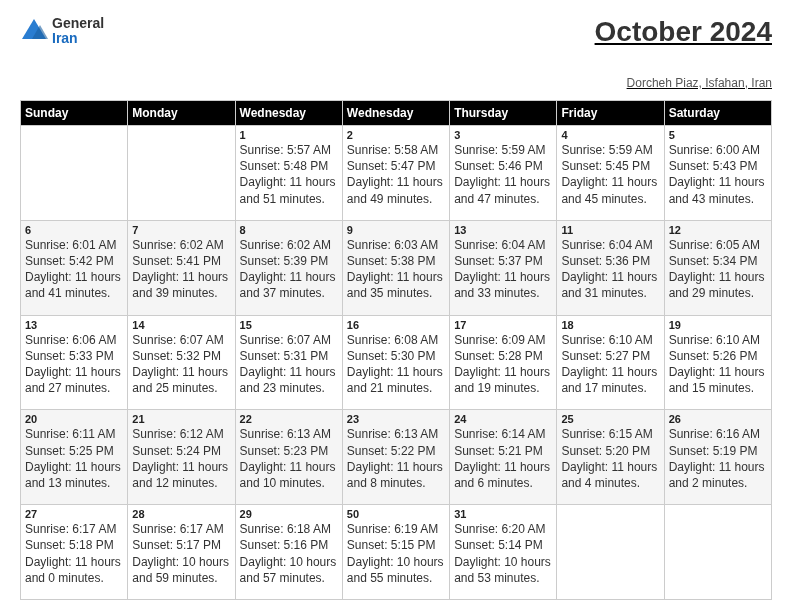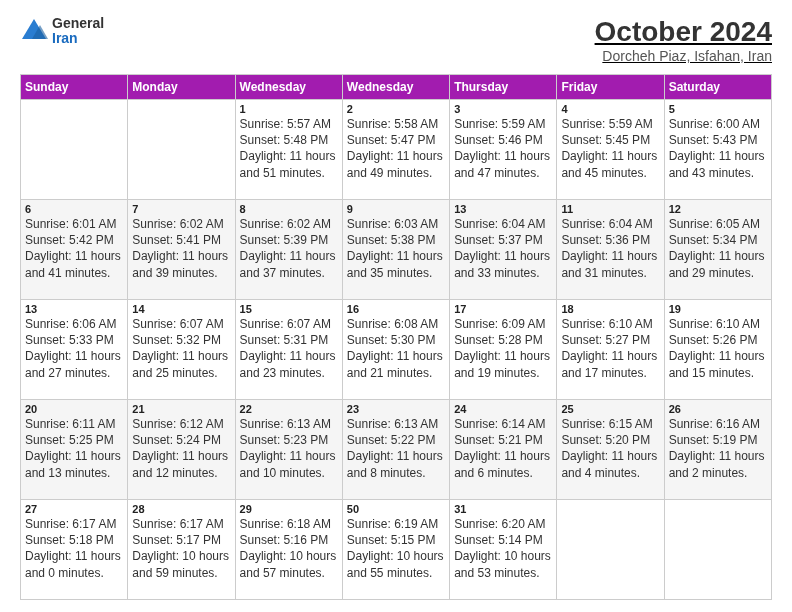--- a/index.html
+++ b/index.html
@@ -50,31 +50,32 @@
     .title-block {
       text-align: right;
       text-decoration: underline;
     }
     .month-title {
       font-size: 28px;
       font-weight: bold;
       color: #333;
     }
     .location {
-      font-size: 14px;
+      font-size: 12px;
       color: #555;
+      margin-top: 28px;
     }
     .calendar {
       flex: 1;
       border-collapse: collapse;
       width: 100%;
       table-layout: fixed;
     }
     .calendar thead tr th {
-      background-color: #a21caf;
+      background-color: #000000;
       color: #fff;
       font-size: 12px;
       font-weight: bold;
       padding: 5px 4px;
       text-align: left;
       border: 1px solid #ccc;
     }
     .calendar tbody tr td {
       border: 1px solid #ccc;
       vertical-align: top;

